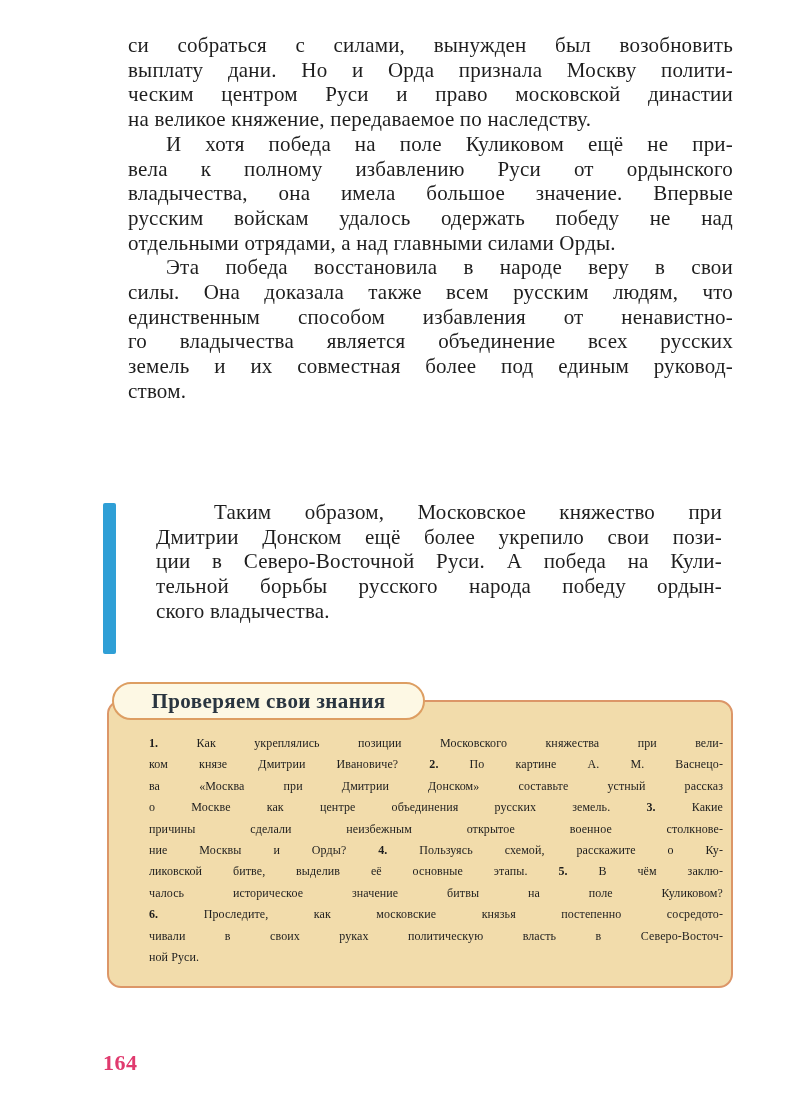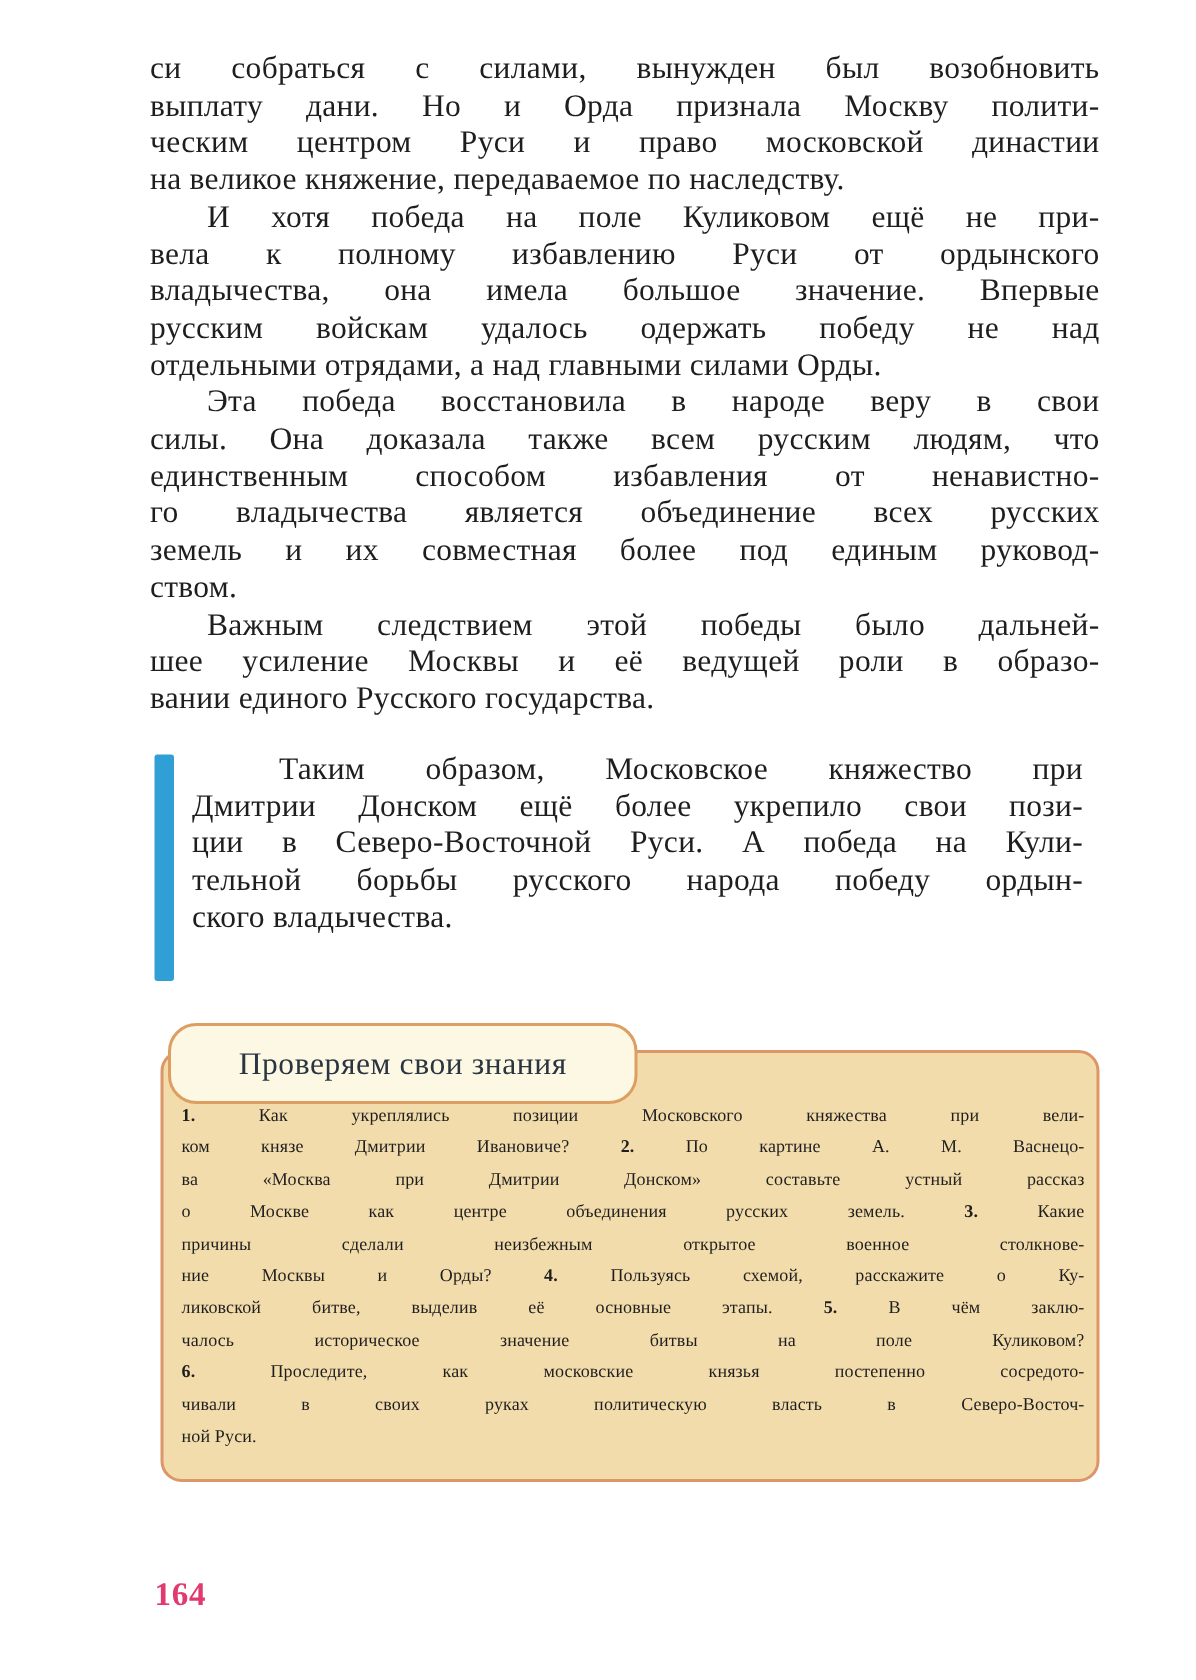--- a/index.html
+++ b/index.html
@@ -23,20 +23,21 @@
     top: 33px;
     width: 633px;
     font-size: 21px;
     line-height: 24.7px;
     letter-spacing: 0.2px;
   }
   .tline {
     text-align: justify;
     text-align-last: justify;
     white-space: normal;
+    margin-left: 28px;
   }
   .tline.last { text-align-last: left; }
   .tline.indent { text-indent: 38px; }
 
   
   .summary-block {
     position: absolute;
     left: 128px;
     top: 500px;
     width: 594px;
@@ -65,30 +66,30 @@
     background: var(--box_fill, #f2dcab);
     border: 2px solid var(--box_border, #dc9668);
     border-radius: 14px;
     box-sizing: border-box;
   }
   .check-title {
     position: absolute;
     left: 112px;
     top: 682px;
     width: 313px;
-    height: 54px;
+    height: 38px;
     background: var(--capsule_fill, #fdf8e4);
     border: 2px solid var(--capsule_border, #dd9e62);
     border-radius: 19px;
     box-sizing: border-box;
     display: flex;
     align-items: center;
     justify-content: center;
     font-size: 21px;
-    font-weight: 400;
+    font-weight: 700;
     color: var(--title_text, #2a3540);
     letter-spacing: 0.4px;
   }
   .check-body {
     position: absolute;
     left: 121px;
     top: 733px;
     width: 602px;
     font-size: 12px;
     line-height: 21.4px;
@@ -126,25 +127,20 @@
       <div class="tline last">отдельными отрядами, а над главными силами Орды.</div>
     </div>
   <div class="para">
       <div class="tline indent">Эта победа восстановила в народе веру в свои</div>
       <div class="tline">силы. Она доказала также всем русским людям, что</div>
       <div class="tline">единственным способом избавления от ненавистно-</div>
       <div class="tline">го владычества является объединение всех русских</div>
       <div class="tline">земель и их совместная более под единым руковод-</div>
       <div class="tline last">ством.</div>
     </div>
-  <div class="para">
-      <div class="tline indent">Важным следствием этой победы было дальней-</div>
-      <div class="tline">шее усиление Москвы и её ведущей роли в образо-</div>
-      <div class="tline last">вании единого Русского государства.</div>
-    </div>
 </div>
 
 <div class="accent-bar"></div>
 <div class="summary-block">
     <div class="tline indent">Таким образом, Московское княжество при</div>
     <div class="tline">Дмитрии Донском ещё более укрепило свои пози-</div>
     <div class="tline">ции в Северо-Восточной Руси. А победа на Кули-</div>
     <div class="tline">тельной борьбы русского народа победу ордын-</div>
     <div class="tline last">ского владычества.</div>
   </div>

